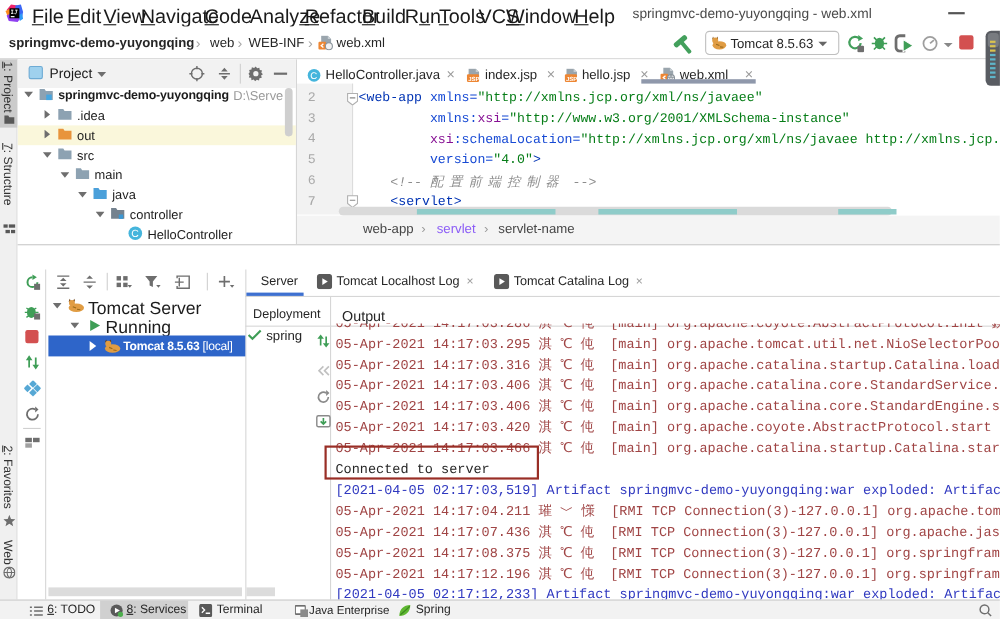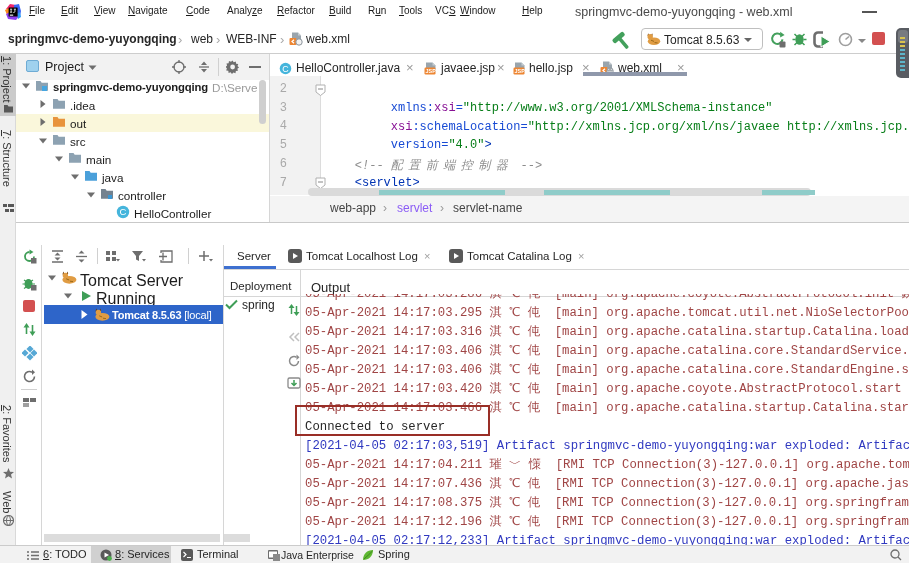--- a/index.html
+++ b/index.html
@@ -4,21 +4,21 @@
 <style>
   * { margin:0; padding:0; box-sizing:border-box; }
   html,body { width:909px; height:563px; overflow:hidden; }
   body { font-family:"Liberation Sans", sans-serif; background:#fff; position:relative; }
   .abs { position:absolute; }
   .mono { font-family:"Liberation Mono", monospace; }
   .u { text-decoration:underline; }
 
   
   #menubar { left:0; top:0; width:909px; height:24px; background:#fff; }
-  #menubar .mi { position:absolute; top:5px; font-size:10px; color:#1a1a1a; white-space:nowrap; }
+  #menubar .mi { position:absolute; top:5px; font-size:18px; color:#1a1a1a; white-space:nowrap; }
   #title { position:absolute; top:5px; left:575px; font-size:12.5px; color:#4a4a4a; }
   #minim { position:absolute; top:11px; left:862px; width:15px; height:2px; background:#555; }
 
   
   #toolbar { left:0; top:24px; width:909px; height:30px; background:#fff; border-bottom:1px solid #cdcdcd; }
   .bc { position:absolute; top:8px; font-size:12.5px; color:#262626; white-space:nowrap; }
   .bcsep { color:#a8a8a8; font-size:13px; }
 
   
   #stripe { left:0; top:54px; width:16px; height:491px; background:#f0f0f0; border-right:1px solid #d9d9d9; }
@@ -283,21 +283,21 @@
         <text x="3.4" y="10.4" font-size="9.5" fill="#fff" font-family="Liberation Sans">C</text>
       </svg>
     <span class="tab" style="left:26px;top:7px">HelloController.java</span>
     <span class="tab tabx" style="left:136px;top:7px">×</span>
     <svg class="abs" style="left:154px;top:8px" width="13" height="13" viewBox="0 0 13 13">
         <path d="M2 0.5 h6.5 l3 3 V10 H2 Z" fill="#9aa5ad"></path>
         <path d="M8.5 0.5 l3 3 h-3 Z" fill="#c6cdd2"></path>
         <rect x="0.5" y="5.5" width="11" height="7" rx="1.2" fill="#ed8633"></rect>
         <text x="1.6" y="11.2" font-size="5.4" fill="#fff" font-family="Liberation Sans" font-weight="bold">JSP</text>
       </svg>
-    <span class="tab" style="left:171px;top:7px">javaee.jsp</span>
+    <span class="tab" style="left:171px;top:7px">index.jsp</span>
     <span class="tab tabx" style="left:227px;top:7px">×</span>
     <svg class="abs" style="left:243px;top:8px" width="13" height="13" viewBox="0 0 13 13">
         <path d="M2 0.5 h6.5 l3 3 V10 H2 Z" fill="#9aa5ad"></path>
         <path d="M8.5 0.5 l3 3 h-3 Z" fill="#c6cdd2"></path>
         <rect x="0.5" y="5.5" width="11" height="7" rx="1.2" fill="#ed8633"></rect>
         <text x="1.6" y="11.2" font-size="5.4" fill="#fff" font-family="Liberation Sans" font-weight="bold">JSP</text>
       </svg>
     <span class="tab" style="left:259px;top:7px">hello.jsp</span>
     <span class="tab tabx" style="left:312px;top:7px">×</span>
     <svg class="abs" style="left:330px;top:7px" width="14" height="14" viewBox="0 0 14 14">
@@ -323,20 +323,21 @@
 
   <svg class="abs" style="left:45px;top:30px" width="11" height="12" viewBox="0 0 11 12">
       <path d="M1 1 h9 v7 l-4.5 3.5 L1 8 Z" fill="#fff" stroke="#b0b0b0"></path>
       <path d="M3 5 h5" stroke="#888"></path>
     </svg>
   <svg class="abs" style="left:45px;top:123px" width="11" height="12" viewBox="0 0 11 12">
       <path d="M1 1 h9 v7 l-4.5 3.5 L1 8 Z" fill="#fff" stroke="#b0b0b0"></path>
       <path d="M3 5 h5" stroke="#888"></path>
     </svg>
 
+  <div class="cl" style="top:28.3px"><span class="xtag">&lt;web-app</span> <span class="xattr">xmlns=</span><span class="xval">"http://xmlns.jcp.org/xml/ns/javaee"</span></div>
   <div class="cl" style="top:47px">         <span class="xattr">xmlns:</span><span class="xpre">xsi</span><span class="xattr">=</span><span class="xval">"http://www.w3.org/2001/XMLSchema-instance"</span></div>
   <div class="cl" style="top:65.7px">         <span class="xpre">xsi</span><span class="xattr">:schemaLocation=</span><span class="xval">"http://xmlns.jcp.org/xml/ns/javaee http://xmlns.jcp.or</span></div>
   <div class="cl" style="top:84.4px">         <span class="xattr">version=</span><span class="xval">"4.0"</span><span class="xtag">&gt;</span></div>
   <div class="cl" style="top:103.1px">    <span class="xcom">&lt;!-- <span class="cjk2">配置前端控制器</span> --&gt;</span></div>
   <div class="cl" style="top:121.8px">    <span class="xtag">&lt;servlet&gt;</span></div>
 
   <div class="abs" style="left:38px;top:134px;width:503px;height:8px;background:#dadada;border-radius:4px"></div>
   <div class="abs" style="left:109px;top:135.5px;width:126px;height:5.5px;background:#8fccc9"></div>
   <div class="abs" style="left:274px;top:135.5px;width:126px;height:5.5px;background:#8fccc9"></div>
   <div class="abs" style="left:492px;top:135.5px;width:53px;height:5.5px;background:#8fccc9"></div>

